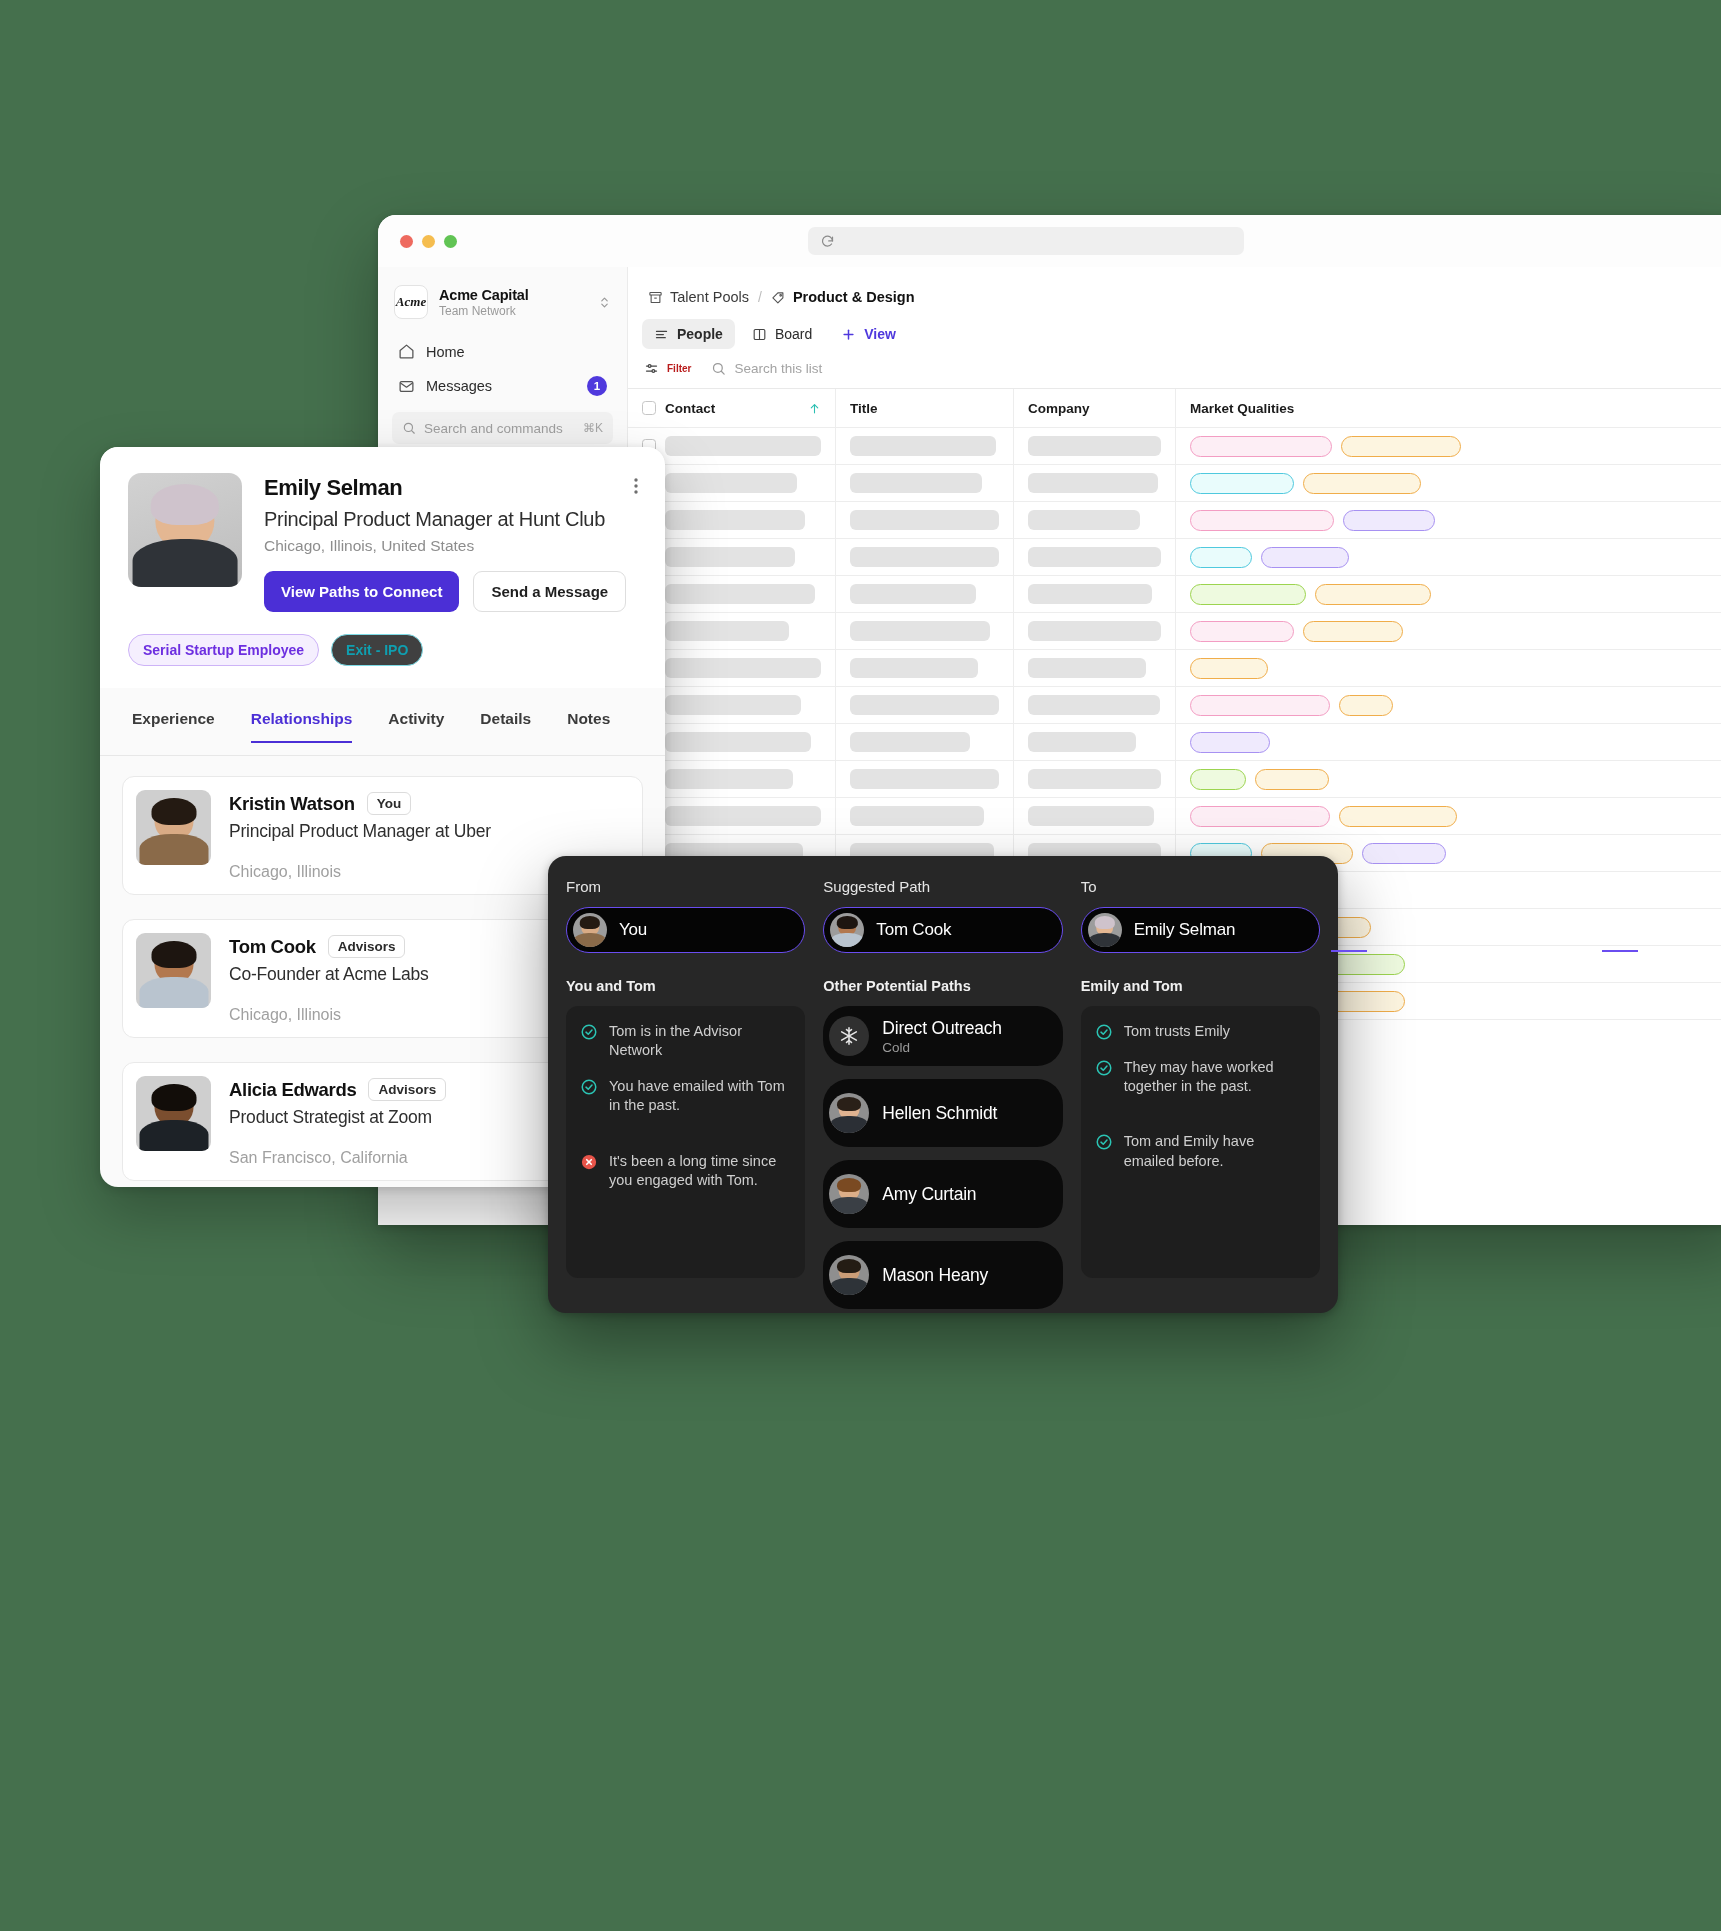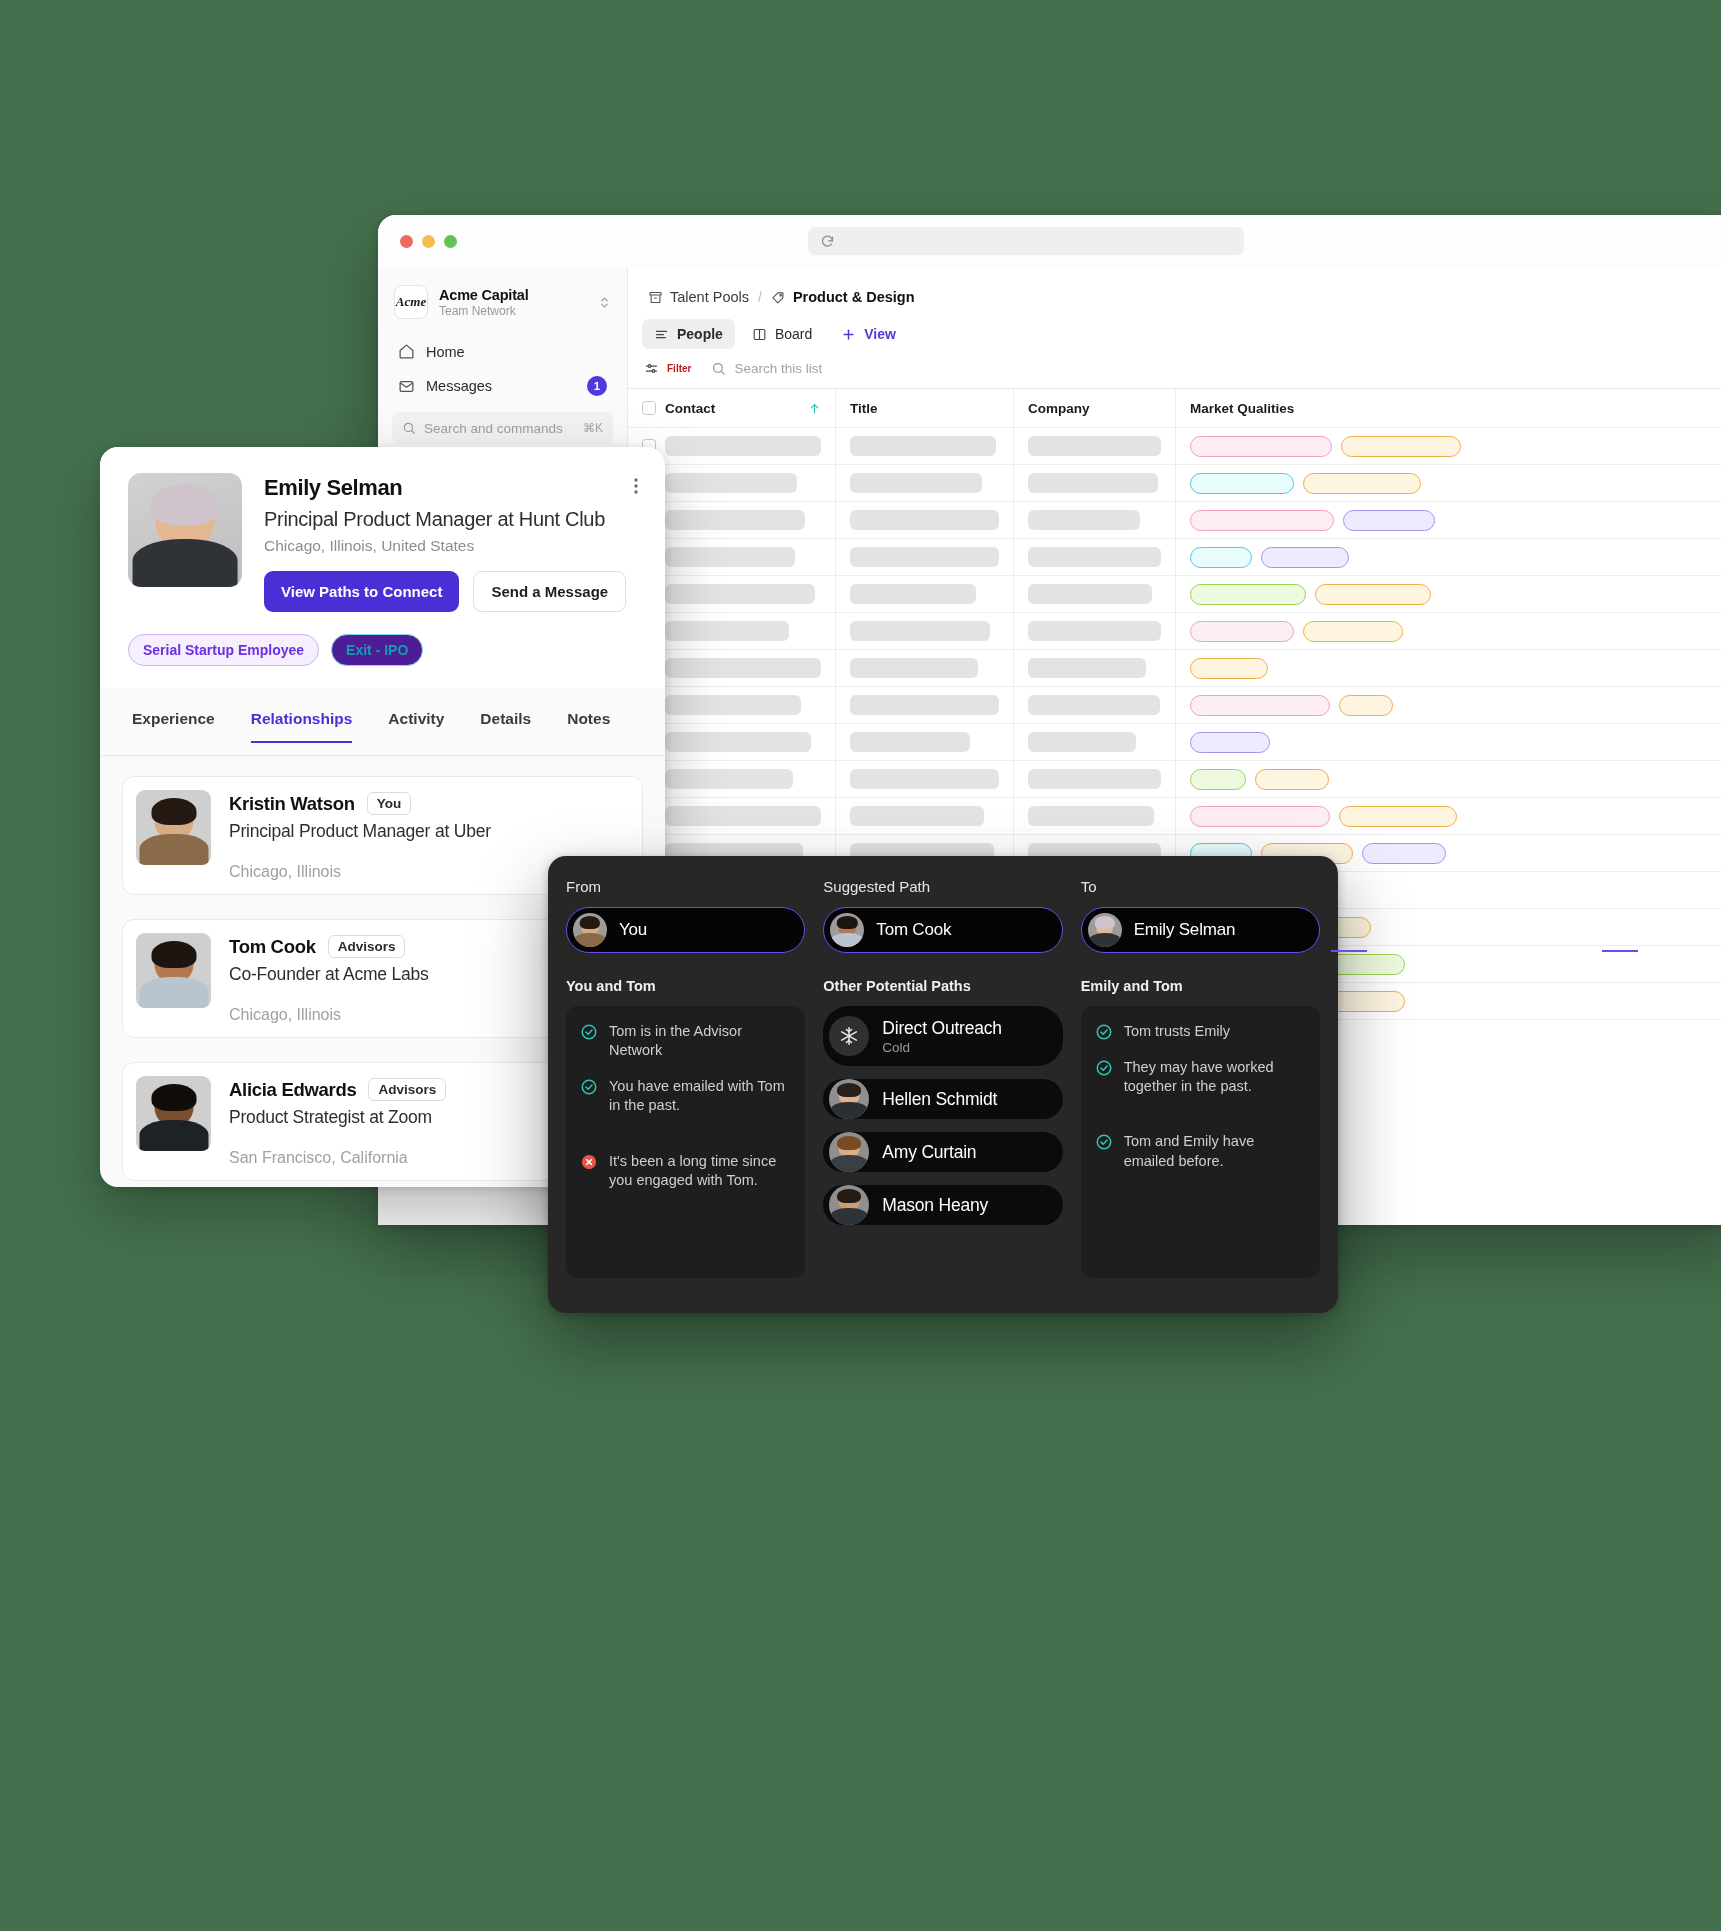--- a/index.html
+++ b/index.html
@@ -157,21 +157,21 @@
     background: #fff; color: #1f1f1f; font-size: 15px; font-weight: 600;
     border: 1px solid #dedede; border-radius: 9px; padding: 11px 17px; cursor: pointer;
     font-family: "Liberation Sans", sans-serif;
   }
   .pc-kebab { position: absolute; right: 26px; top: 28px; width: 6px; color: #6e6e6e; cursor: pointer; }
   .pc-tags { display: flex; gap: 12px; margin-top: 22px; }
   .tag {
     font-size: 14px; font-weight: 700; padding: 7px 14px; border-radius: 17px; border: 1.4px solid;
   }
   .tag.purple { color: #6d2fe0; background: #f5effe; border-color: #cdb3f7; }
-  .tag.cyan   { color: #0f9fb0; background: #4c1d95; border-color: #7ddbe6; }
+  .tag.cyan   { color: #0f9fb0; background: #404040; border-color: #7ddbe6; }
 
   .pc-tabs { display: flex; gap: 36px; padding: 22px 32px 12px 32px; border-bottom: 1px solid #e7e7e7; }
   .pc-tab { font-size: 15.5px; font-weight: 700; color: #3b3b3b; padding-bottom: 13px; cursor: pointer; }
   .pc-tab.active { color: #4b2fd6; border-bottom: 2.5px solid #4b2fd6; }
 
   .rel-list { padding: 20px 22px; display: flex; flex-direction: column; gap: 24px; }
   .rel-item {
     background: #fff; border: 1px solid #e9e9e9; border-radius: 12px;
     padding: 13px; display: flex; gap: 18px; align-items: flex-start;
   }
@@ -211,21 +211,21 @@
   .pp-sub { display: flex; gap: 18px; margin-top: 25px; }
   .pp-subcol { flex: 1; min-width: 0; }
   .pp-subtitle { font-size: 14.5px; font-weight: 700; color: #f0f0f0; margin-bottom: 12px; }
   .fact-box { background: #1e1e1e; border-radius: 12px; padding: 16px 14px; min-height: 272px; }
   .fact { display: flex; gap: 11px; margin-bottom: 17px; }
   .fact:last-child { margin-bottom: 0; margin-top: 36px; }
   .fact-ico { width: 18px; height: 18px; flex-shrink: 0; margin-top: 1px; }
   .fact-text { font-size: 14.5px; line-height: 1.32; color: #cfcfcf; }
 
   .path-opt {
-    background: #0b0b0b; border-radius: 26px; height: 40px;
+    background: #0b0b0b; border-radius: 26px; height: 68px;
     display: flex; align-items: center; gap: 13px; padding: 0 6px; margin-bottom: 13px;
   }
   .path-opt.tall { height: 60px; }
   .po-av { width: 40px; height: 40px; border-radius: 50%; overflow: hidden; flex-shrink: 0; background: #8f8f8f; }
   .po-av.icn { background: #303030; display: flex; align-items: center; justify-content: center; }
   .po-txt { min-width: 0; }
   .po-name { font-size: 17.5px; color: #fff; letter-spacing: -0.2px; }
   .po-sub { font-size: 13.5px; color: #9a9a9a; margin-top: 1px; }
 
   

